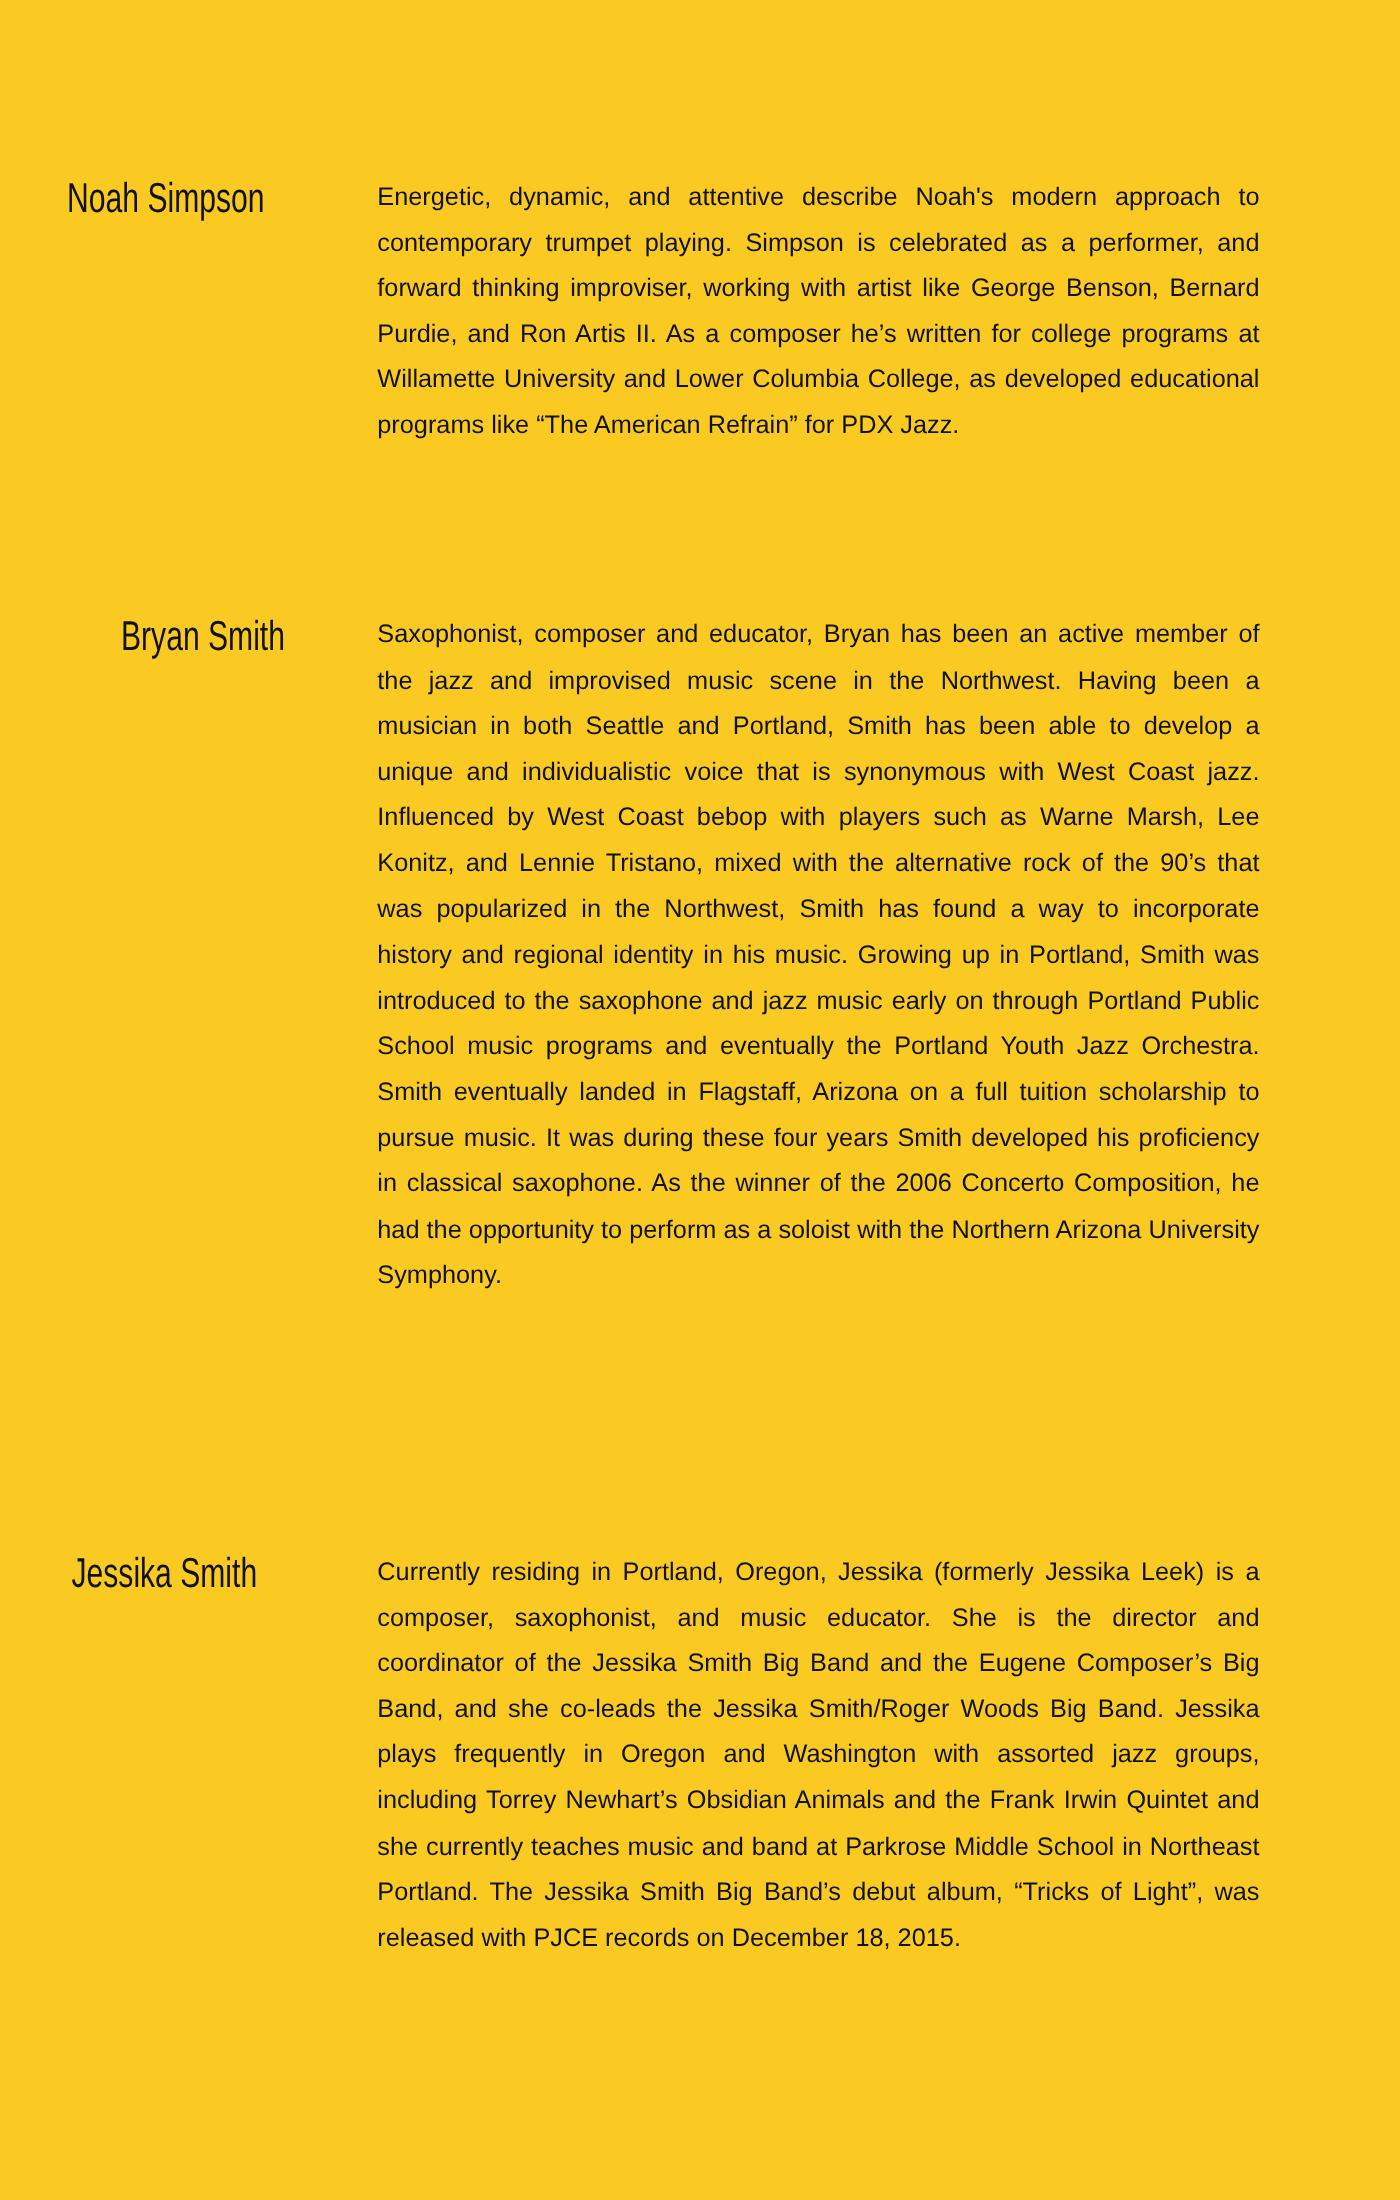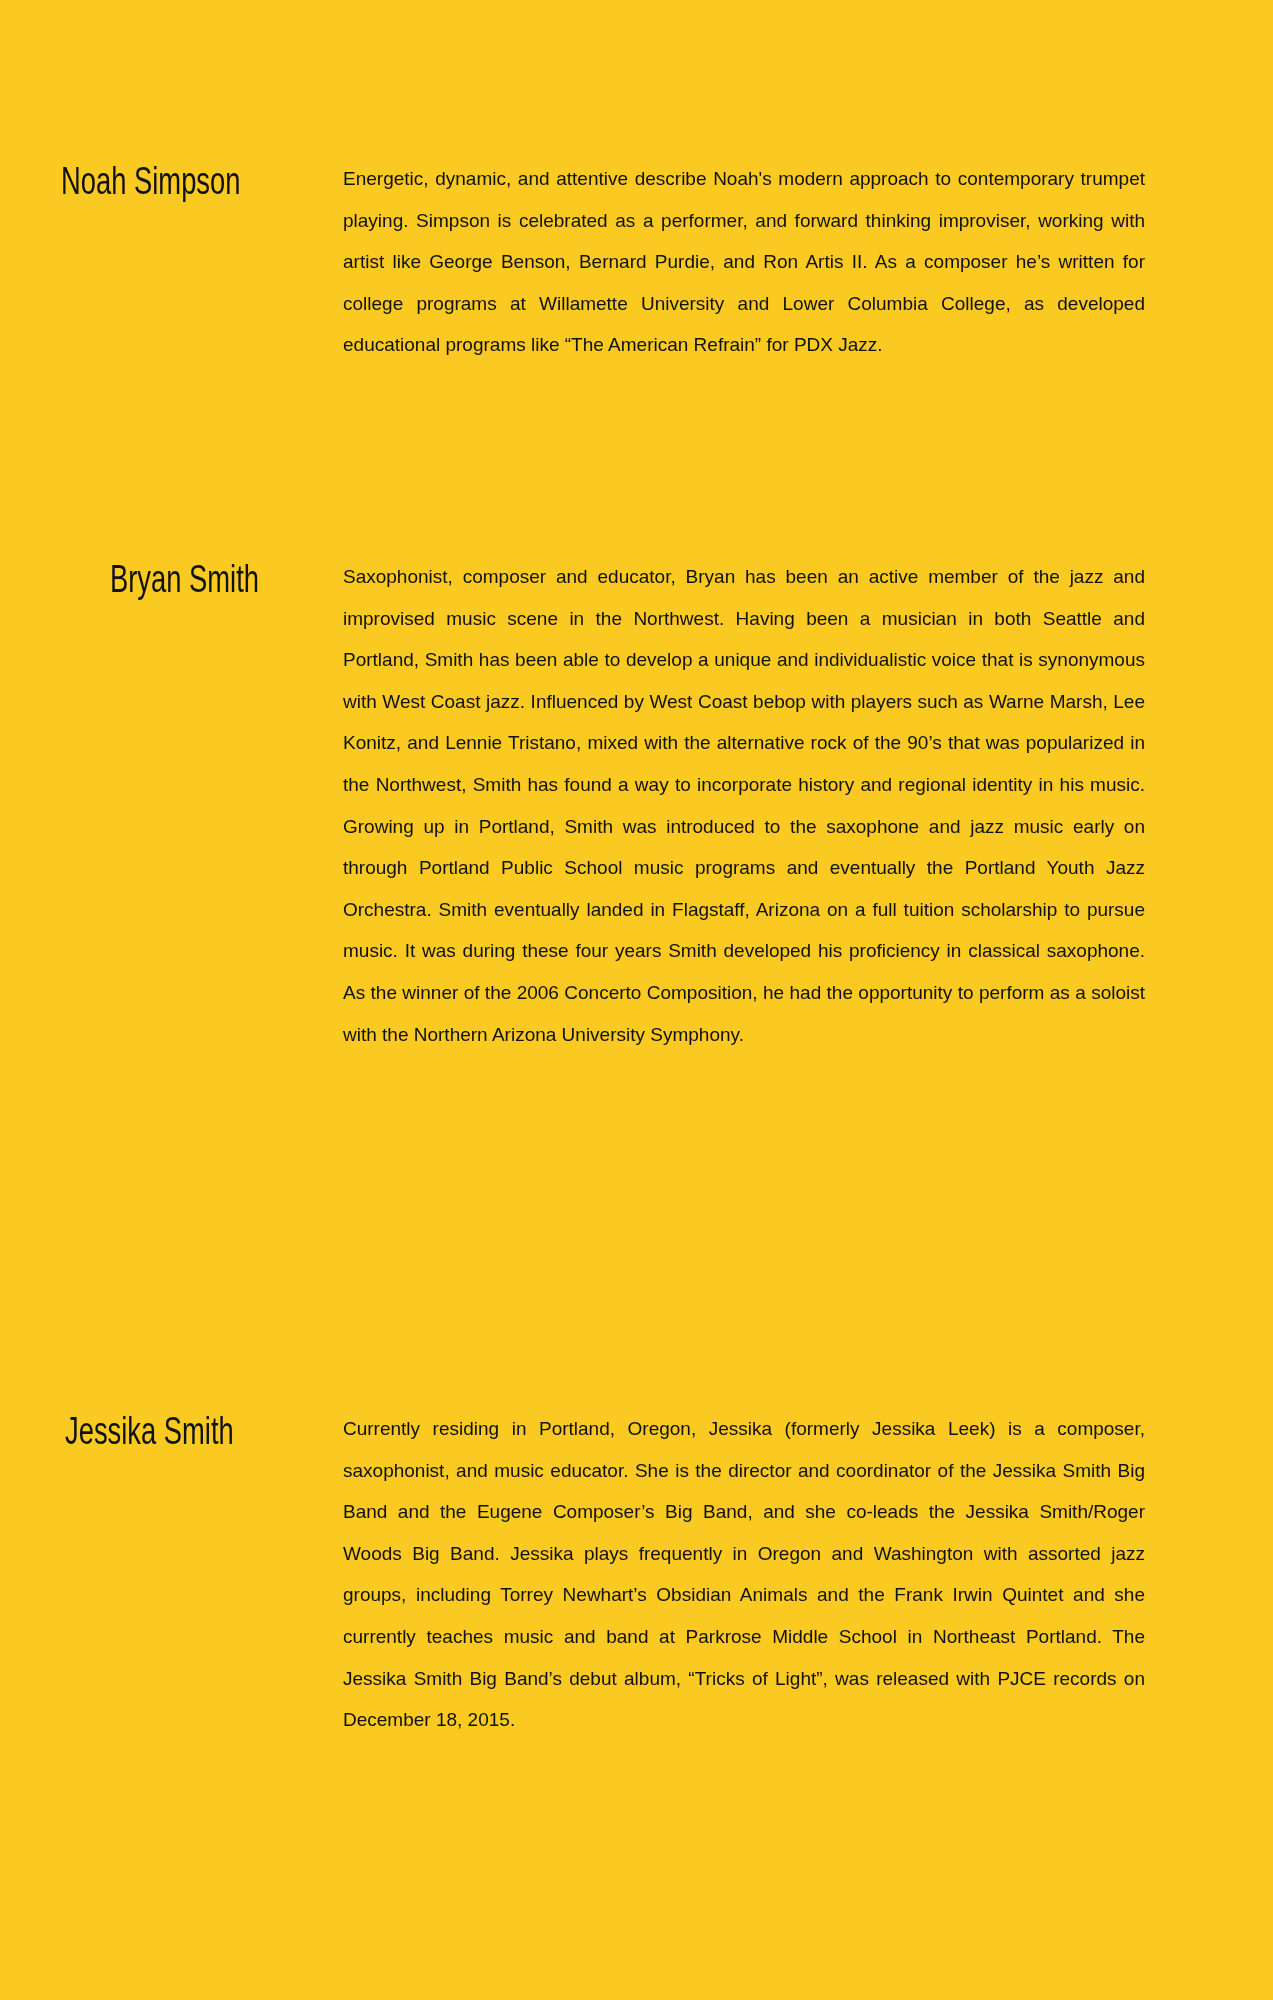--- a/index.html
+++ b/index.html
@@ -25,21 +25,21 @@
     transform: scaleX(0.72);
     transform-origin: left top;
     white-space: nowrap;
     margin: 0;
     font-weight: normal;
   }
   .bio-text {
     position: absolute;
     left: 343px; width: 802px;
     top: 0;
-    font-size: 19px;
+    font-size: 23px;
     line-height: 41.6px;
     text-align: justify;
     margin: 0;
   }
   #bio-noah { top: 158px; }
   #bio-noah .bio-name { left: 61px; top: -2px; }
   #bio-bryan { top: 556px; }
   #bio-bryan .bio-name { left: 110px; top: -2px; }
   #bio-jessika { top: 1408px; }
   #bio-jessika .bio-name { left: 65px; top: -2px; }

